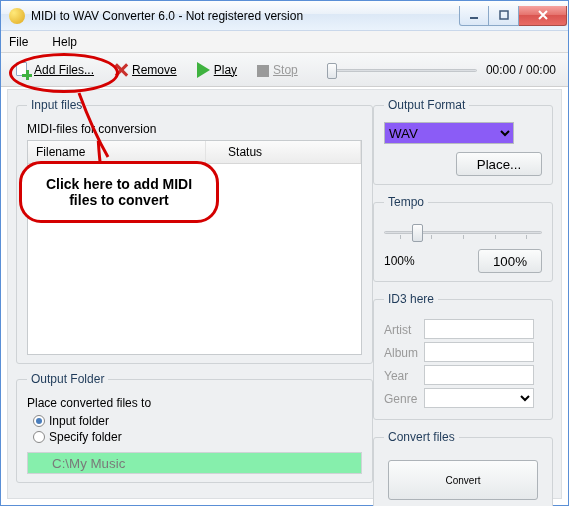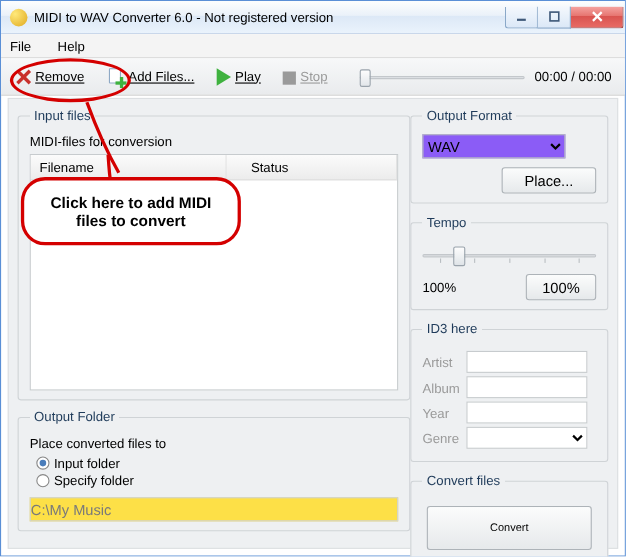--- a/index.html
+++ b/index.html
@@ -35,21 +35,21 @@
   legend { padding:0 4px; color:#1f3b5a;}
   .subtext { color:#000; margin-bottom:4px;}
   .listbox { border:1px solid #c7cbce; background:#fff; height:215px;}
   .listhead { display:flex; background:linear-gradient(#fbfbfb,#ececec); border-bottom:1px solid #d7d7d7; font-size:12px;}
   .listhead .col { padding:4px 8px; border-right:1px solid #e3e3e3;}
   .col.fn { flex:1.3;}
   .col.st { flex:1;margin-left:14px;}
   .radio-row { display:flex; align-items:center; gap:4px; margin:2px 0 2px 6px;}
   .radio-dot { width:12px; height:12px; border:1px solid #888; border-radius:50%; background:#fff; display:inline-flex; align-items:center; justify-content:center;}
   .radio-dot.on::after{ content:""; width:6px; height:6px; border-radius:50%; background:#4a7dbb;}
-  .path-input { width:100%; height:22px; border:1px solid #cfd3d6; background:#fde047; color:#7a7a7a; padding:0 0; margin-top:6px;}
+  .path-input { width:100%; height:22px; border:1px solid #cfd3d6; background:#86efac; color:#7a7a7a; padding:0 24px; margin-top:6px;}
   select.combo { width:130px; height:22px; border:1px solid #b7bcc0; background:#8b5cf6;}
   .btn { height:24px; min-width:86px; border:1px solid #adb3b8; background:linear-gradient(#fbfcfc,#e6e9eb); border-radius:3px; padding:0 14px;}
   .btn.big { height:40px; width:150px; font-size:10px;}
   .row { display:flex; align-items:center; justify-content:space-between;}
   .tempo-track { position:relative; height:24px; margin-top:2px;}
   .tempo-track .groove { position:absolute; left:0; right:0; top:10px; height:3px; background:#dcdfe3; border:1px solid #c3c7cb; border-radius:2px;}
   .tempo-track .thumb { position:absolute; left:28px; top:3px; width:11px; height:18px; background:linear-gradient(#fdfdfd,#dfe4e8); border:1px solid #9aa3ac; border-radius:2px;}
   .tempo-ticks { position:absolute; left:0; right:0; top:14px; height:5px;}
   .tempo-ticks i{ position:absolute; width:1px; height:4px; background:#b9bec2;}
   .id3 label { color:#9a9a9a; width:40px; display:inline-block;}
@@ -103,29 +103,29 @@
     </div>
   </div>
 
   <div class="menubar">
     <span><span class="mnemonic">F</span><span></span>ile</span>
     <span><span class="mnemonic">H</span>elp</span>
   </div>
 
   <div class="toolbar">
     <div class="tool">
-      <span class="ic-x"></span>
-      <span class="lbl">Remove</span>
-    </div>
-    <div class="tool">
       <span class="ic-add">
           <span class="doc"></span>
           <span class="plus"></span>
         </span>
       <span class="lbl">Add Files...</span>
+    </div>
+    <div class="tool">
+      <span class="ic-x"></span>
+      <span class="lbl">Remove</span>
     </div>
     <div class="tool">
       <span class="ic-play"></span>
       <span class="lbl">Play</span>
     </div>
     <div class="tool disabled">
       <span class="ic-stop"></span>
       <span class="lbl" style="color:#9a9a9a">Stop</span>
     </div>
     <div class="slider-track">

